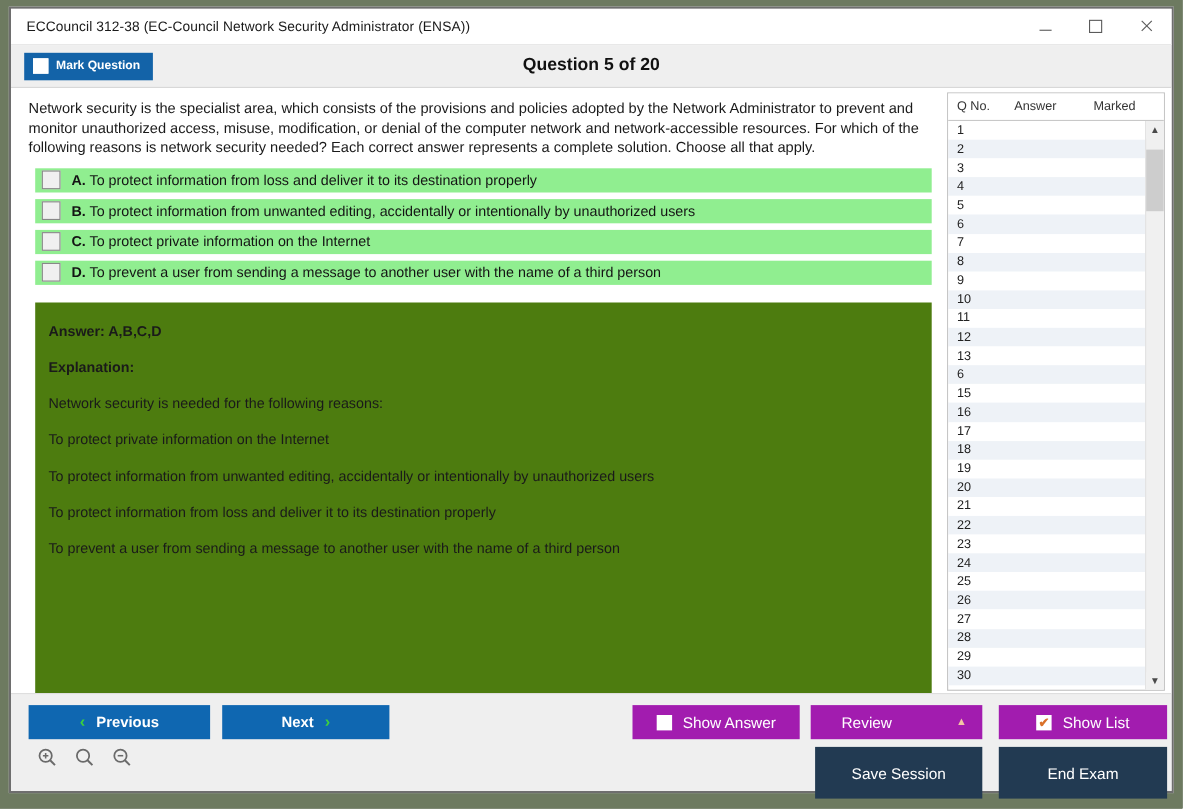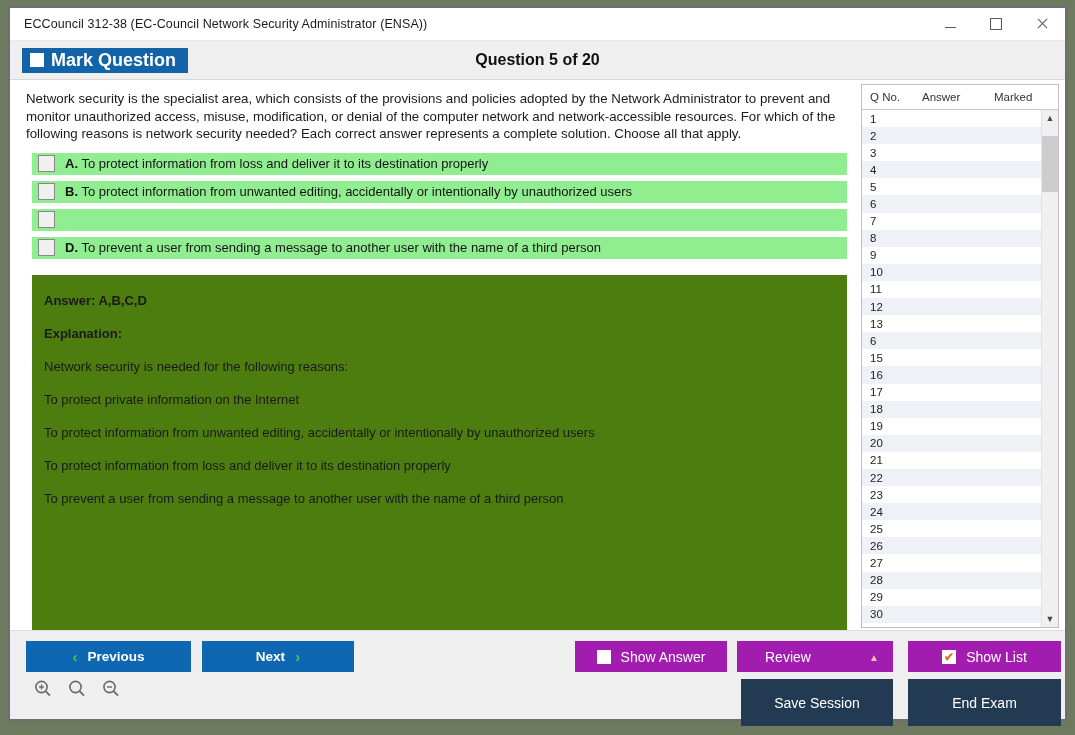--- a/index.html
+++ b/index.html
@@ -75,21 +75,21 @@
     background: #efefef;
     display: flex;
     align-items: center;
     position: relative;
     padding-left: 12px;
     border-bottom: 1px solid #d8d8d8;
   }
   .mark-btn {
     background: #1363a8;
     color: #ffffff;
-    font-size: 18px;
+    font-size: 11px;
     font-weight: bold;
     height: 25px;
     display: flex;
     align-items: center;
     padding: 0 12px 0 8px;
     gap: 7px;
     border: none;
     cursor: pointer;
     font-family: "Liberation Sans", sans-serif;
   }
@@ -366,20 +366,24 @@
           </div>
           <div class="option">
             <span class="opt-box"></span>
             <span class="opt-text">
               <b>B.</b>
               <span>To protect information from unwanted editing, accidentally or intentionally by unauthorized users</span>
             </span>
           </div>
           <div class="option">
             <span class="opt-box"></span>
+            <span class="opt-text">
+              <b>C.</b>
+              <span>To protect private information on the Internet</span>
+            </span>
           </div>
           <div class="option">
             <span class="opt-box"></span>
             <span class="opt-text">
               <b>D.</b>
               <span>To prevent a user from sending a message to another user with the name of a third person</span>
             </span>
           </div>
         </div>
 

